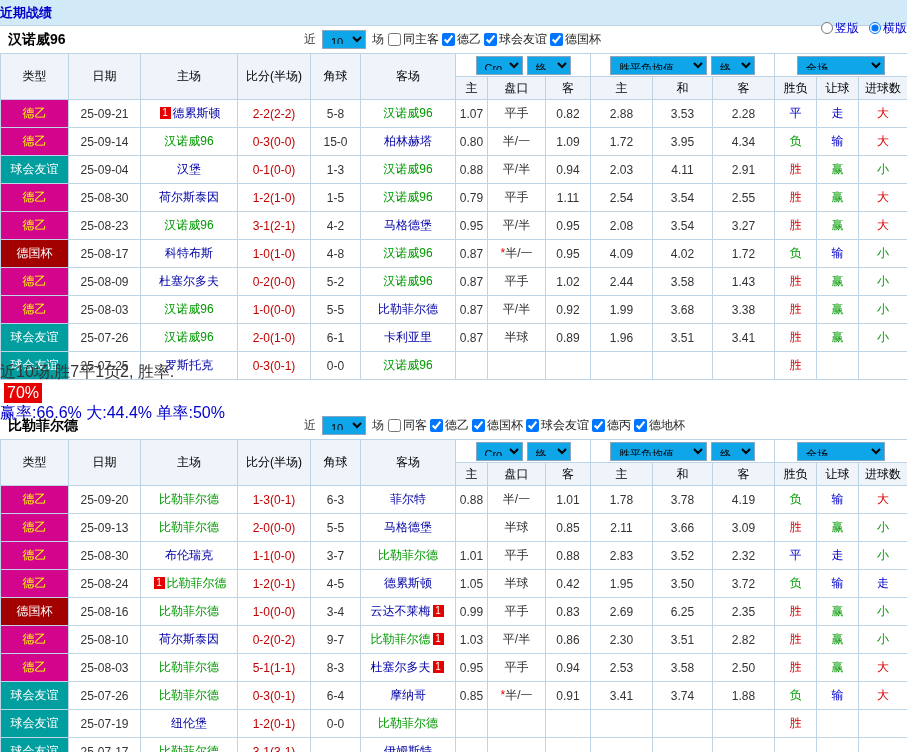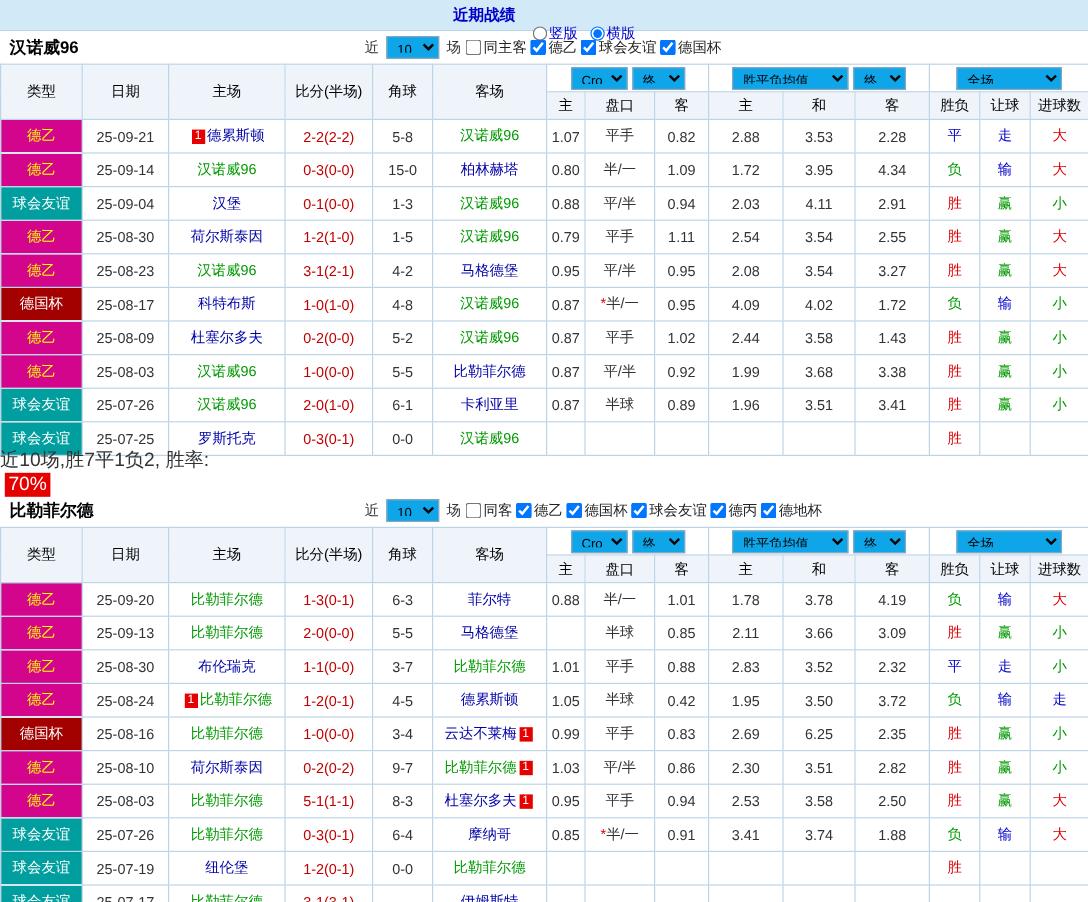--- a/index.html
+++ b/index.html
@@ -8,21 +8,21 @@
     width: 907px;
     background: #fff;
     font-family: "Liberation Sans", "DejaVu Sans", sans-serif;
     font-size: 12px;
     color: #333;
   }
   .topbar {
     height: 26px;
     background: var(--topbar-bg, #d2e9f7);
     border-bottom: 1px solid var(--border, #bdd4e7);
-    display: flex; align-items: center; justify-content: center; gap: 4px;
+    display: flex; align-items: center; justify-content: space-between; gap: 4px;
   }
   .title { color: var(--accent-blue, #0000cc); font-weight: bold; font-size: 13px; }
   .ropt { display: inline-flex; align-items: center; gap: 2px; color: var(--accent-blue, #0000cc); margin-left: 10px; cursor: pointer; margin-top: 32px; }
   .ropt input { margin: 0; width: 12px; height: 12px; }
 
   .section { margin-bottom: 6px; }
   .filterbar { height: 27px; display: flex; align-items: center; background: #fff; }
   .team { font-weight: bold; font-size: 14px; color: #000; padding-left: 8px; width: 300px; flex: 0 0 auto; }
   .near { margin: 0 4px; color: #333; }
   .cb { display: inline-flex; align-items: center; margin-right: 3px; color: #222; cursor: pointer; }
@@ -313,20 +313,21 @@
             <td class="num"></td>
             <td class="res c-r">胜</td>
             <td class="res "></td>
             <td class="res "></td>
           </tr>
         </tbody>
       </table>
       <div class="summary">
         <span class="sum-pre">近10场,胜7平1负2, 胜率:</span>
         <span class="ratebadge">70%</span>
+        <span class="sum-stats">赢率:66.6% 大:44.4% 单率:50%</span>
       </div>
     </div>
     <div class="section">
       <div class="filterbar">
         <span class="team">比勒菲尔德</span>
         <span class="near">近</span>
         <select class="hsel cnt"><option>10</option></select>
         <span class="near">场</span>
         <label class="cb">
           <input type="checkbox" style="">

